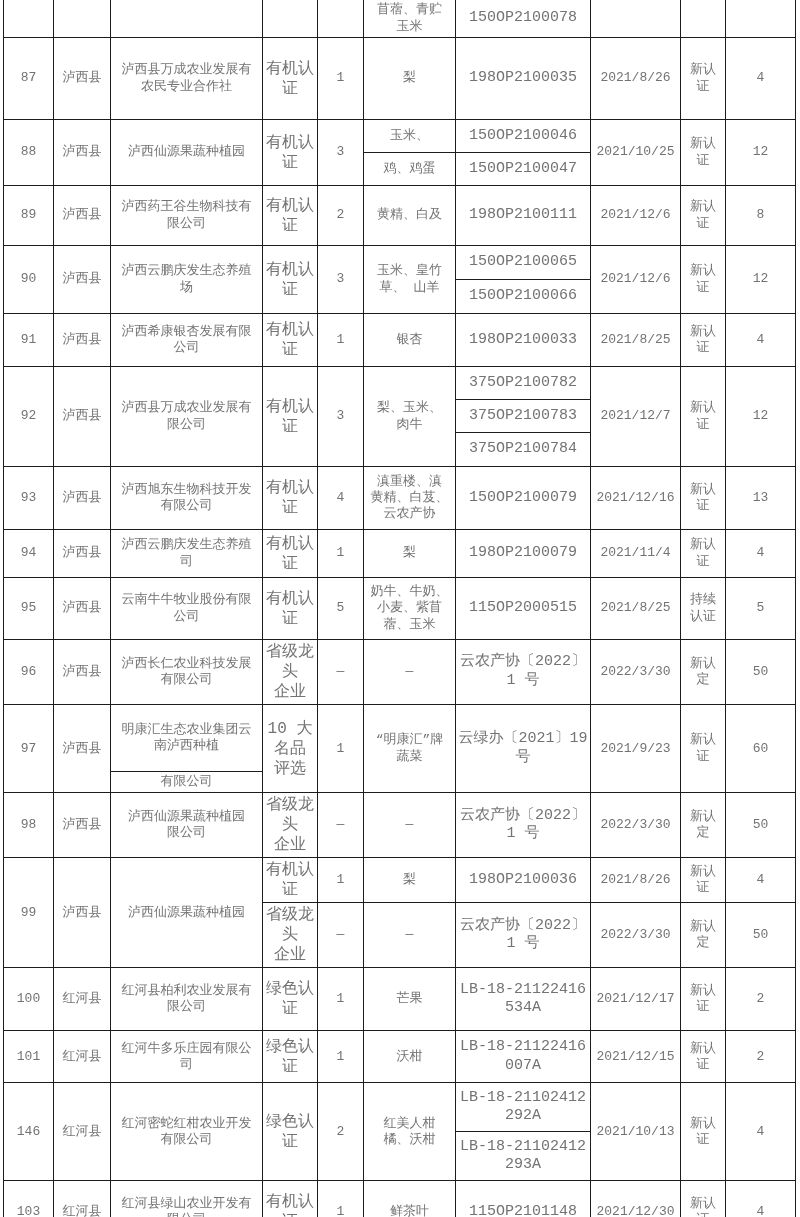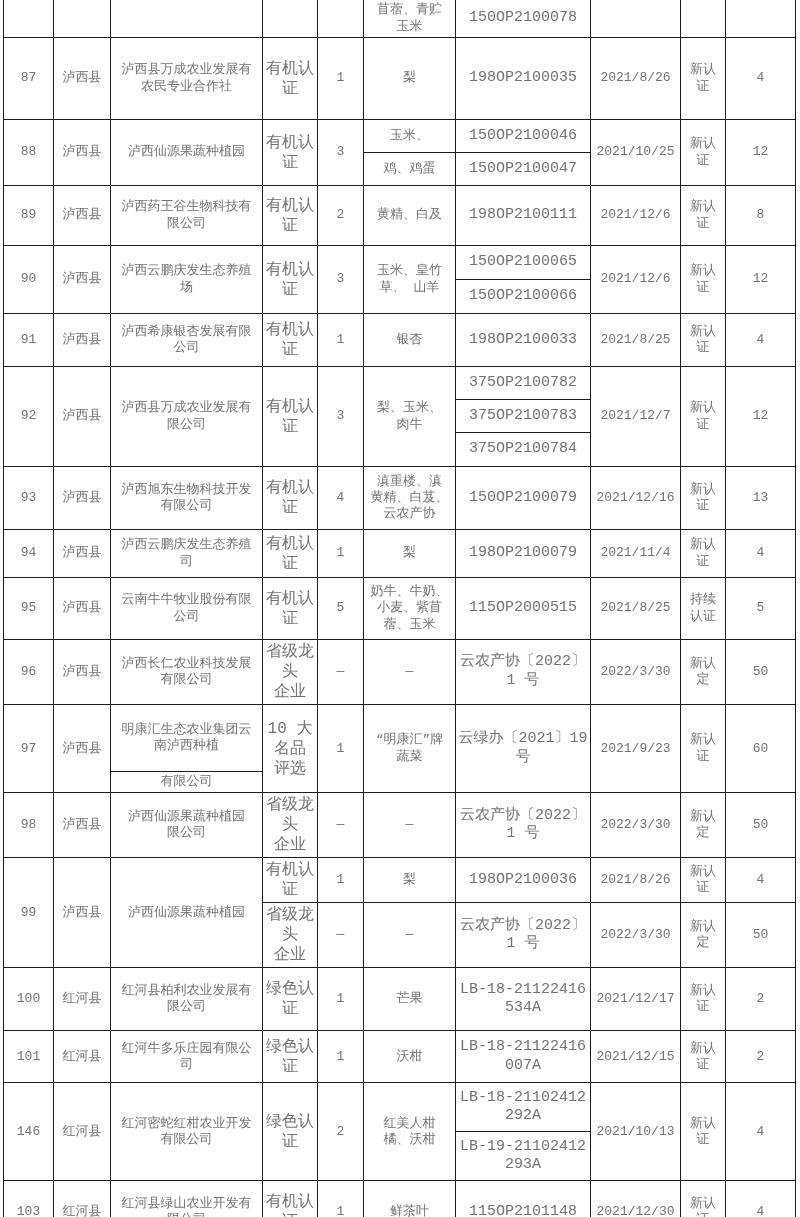--- a/index.html
+++ b/index.html
@@ -291,21 +291,21 @@
           <td rowspan="2" class="col-cert-type">绿色认证</td>
           <td rowspan="2" class="col-count">2</td>
           <td rowspan="2" class="col-product">红美人柑
 橘、沃柑</td>
           <td rowspan="1" class="col-cert-no">LB-18-21102412292A</td>
           <td rowspan="2" class="col-date">2021/10/13</td>
           <td rowspan="2" class="col-status">新认证</td>
           <td rowspan="2" class="col-num">4</td>
         </tr>
         <tr style="height: 49px;">
-          <td rowspan="1" class="col-cert-no">LB-19-21102412293A</td>
+          <td rowspan="1" class="col-cert-no">LB-18-21102412293A</td>
         </tr>
         <tr style="height: 63px;">
           <td rowspan="1" class="col-no">103</td>
           <td rowspan="1" class="col-county">红河县</td>
           <td rowspan="1" class="col-company">红河县绿山农业开发有
 限公司</td>
           <td rowspan="1" class="col-cert-type">有机认证</td>
           <td rowspan="1" class="col-count">1</td>
           <td rowspan="1" class="col-product">鲜茶叶</td>
           <td rowspan="1" class="col-cert-no">115OP2101148</td>

